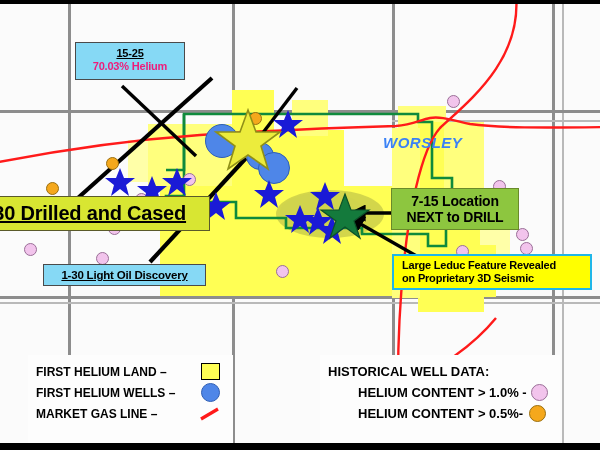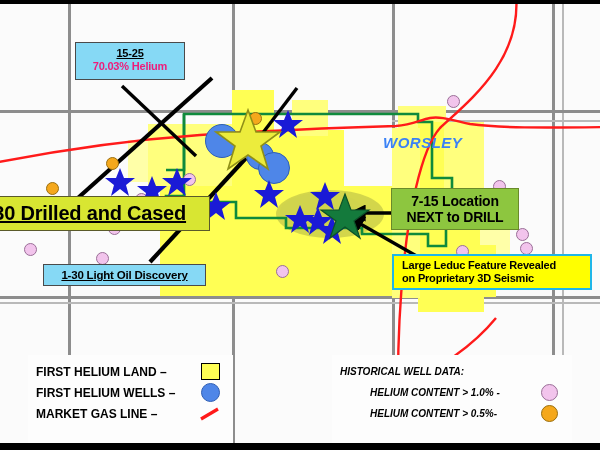--- a/index.html
+++ b/index.html
@@ -205,21 +205,21 @@
     <div class="legrow">
       <span class="lbl">MARKET GAS LINE –</span>
       <span class="sym">
         <svg width="26" height="16" viewBox="0 0 26 16">
             <line x1="4" y1="13" x2="21" y2="3" stroke="#ff1a1a" stroke-width="3.2"></line>
           </svg>
       </span>
     </div>
   </div>
 
-  <div class="legendpanel" style="left:332px;top:355px;width:240px;height:95px;padding:6px 8px 0 8px;font-size:10px;font-style:italic;">
+  <div class="legendpanel" style="left:320px;top:355px;width:240px;height:95px;padding:6px 8px 0 8px;font-size:13px;">
     <div class="legrow">
       <span class="lbl">HISTORICAL  WELL DATA:</span>
     </div>
     <div class="legrow">
       <span class="lbl" style="margin-left:30px;">HELIUM CONTENT &gt; 1.0% -</span>
       <span class="sym">
         <span style="width:15px;height:15px;border-radius:50%;background:#f2c4ec;border:1px solid #9a6f97;display:block;"></span>
       </span>
     </div>
     <div class="legrow">

